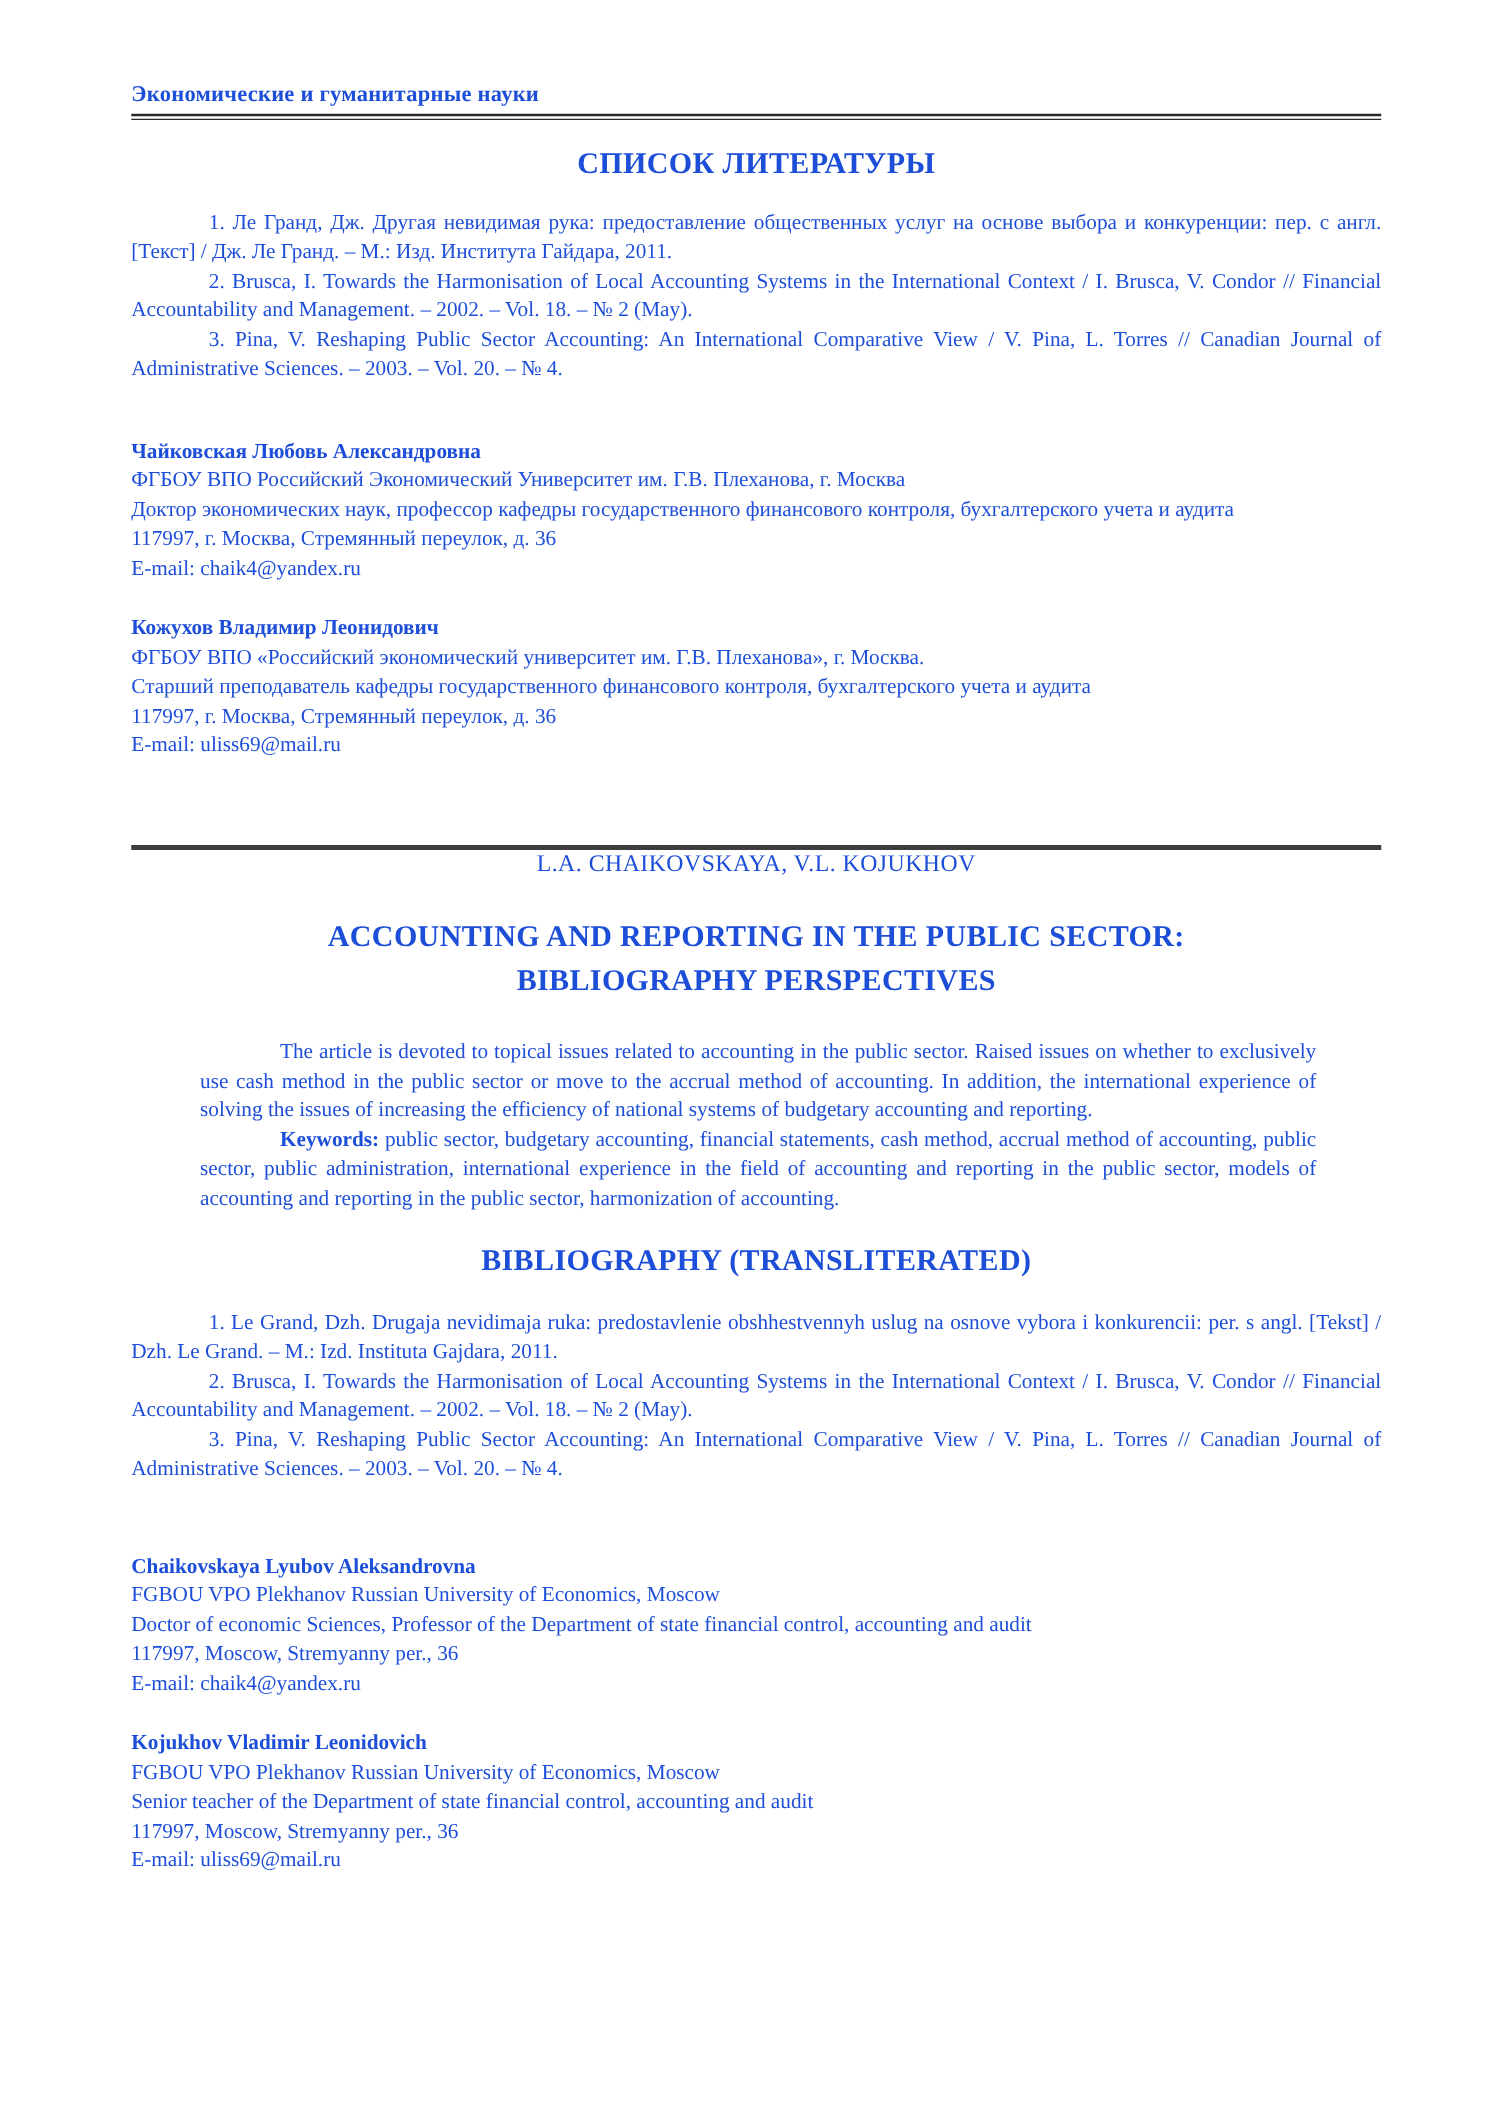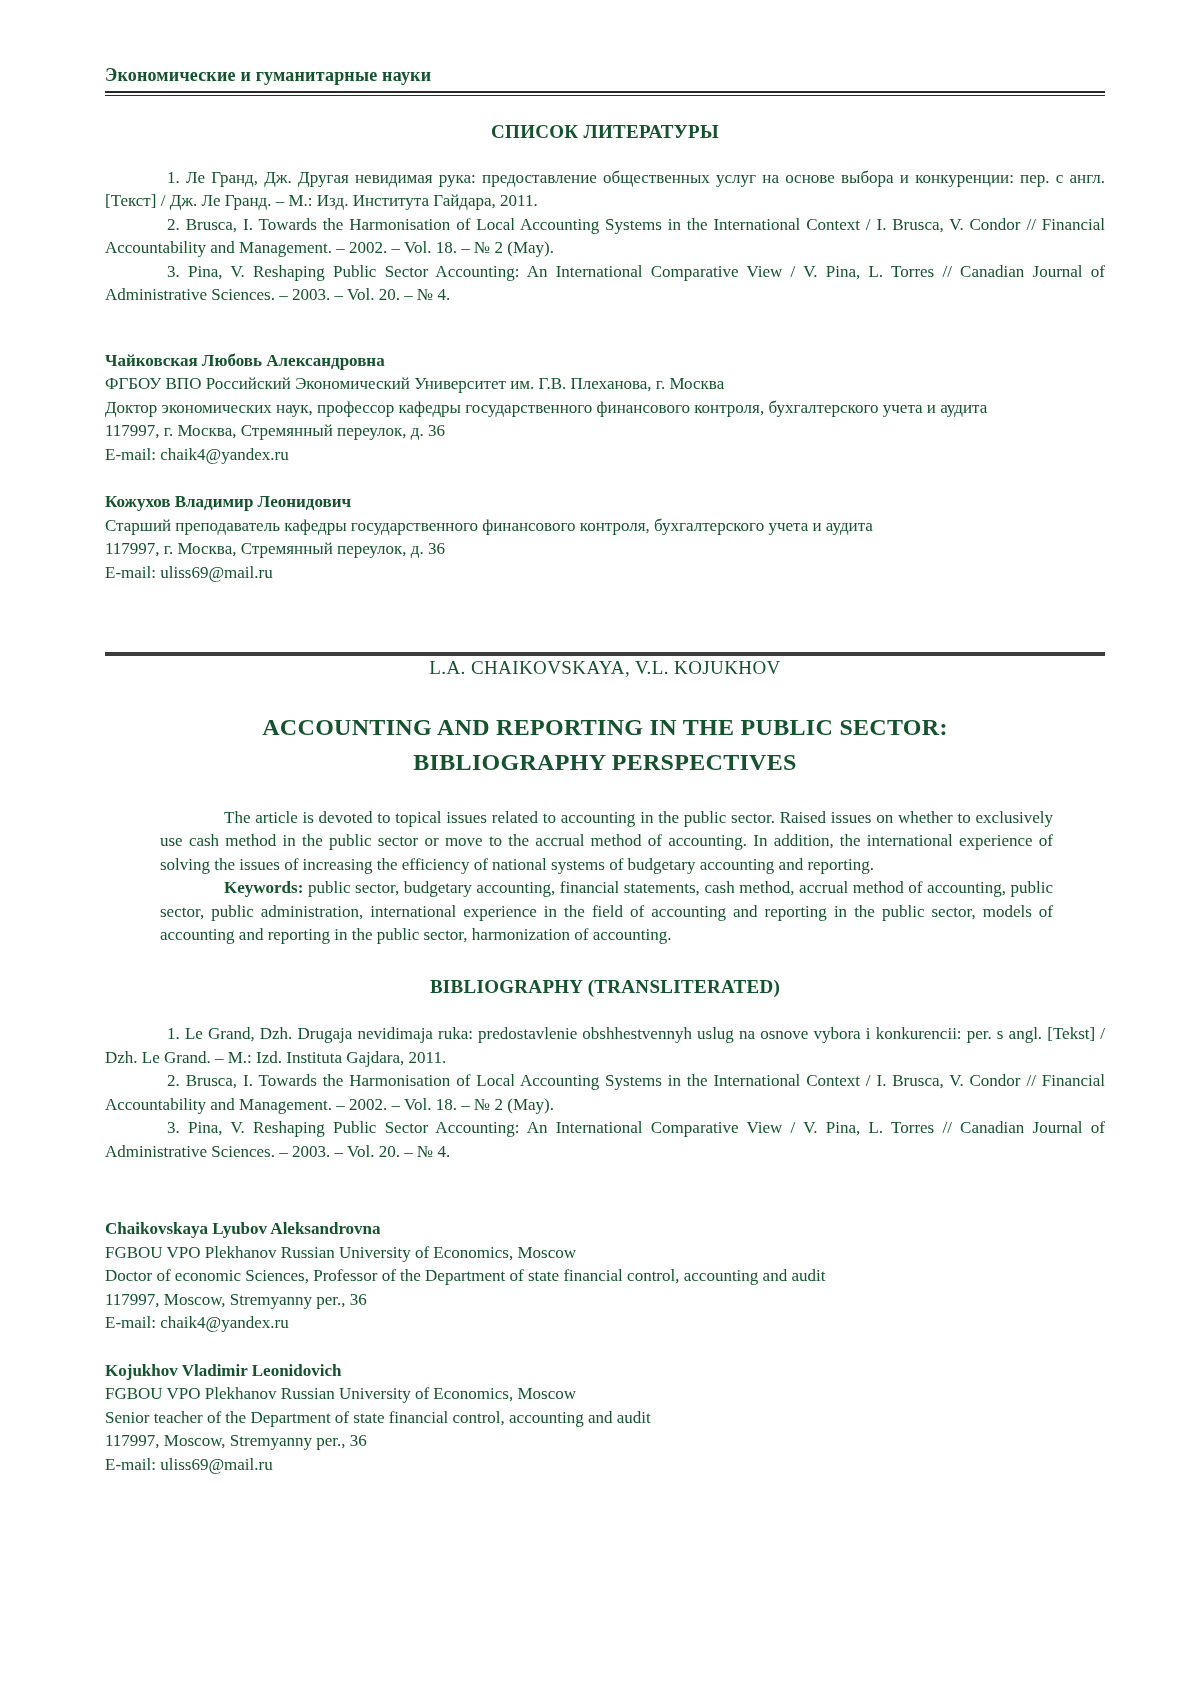--- a/index.html
+++ b/index.html
@@ -5,21 +5,21 @@
   html, body { margin: 0; padding: 0; background: #ffffff; }
   .page {
     position: relative;
     width: 1200px;
     height: 1698px;
     margin: 0 auto;
     background: #ffffff;
     box-sizing: border-box;
     padding: 64px 95px 0 105px;
     font-family: "Liberation Serif", "DejaVu Serif", serif;
-    color: #14532d;
+    color: #1d4ed8;
     font-size: 17px;
     line-height: 23.5px;
   }
   p { margin: 0; }
 
   .journal-title {
     font-weight: bold;
     font-size: 18px;
     line-height: 22px;
     letter-spacing: 0.2px;
@@ -27,21 +27,21 @@
   .double-rule {
     margin-top: 5px;
     height: 2px;
     border-top: 2px solid #2a2a2a;
     border-bottom: 1px solid #2a2a2a;
   }
 
   .section-heading {
     margin: 24px 0 0 0;
     text-align: center;
-    font-size: 19px;
+    font-size: 24px;
     font-weight: bold;
     letter-spacing: 0.3px;
   }
 
   .ref-list { margin-top: 22px; }
   .ref {
     text-align: justify;
     text-indent: 62px;
   }
 
@@ -126,20 +126,21 @@
   <div class="author-block ru-block-1">
     <p class="author-name">Чайковская Любовь Александровна</p>
     <p>ФГБОУ ВПО Российский Экономический Университет им. Г.В. Плеханова, г. Москва</p>
     <p>Доктор экономических наук, профессор кафедры государственного финансового контроля, бухгалтерского учета и аудита</p>
     <p>117997, г. Москва, Стремянный переулок, д. 36</p>
     <p>E-mail: chaik4@yandex.ru</p>
   </div>
 
   <div class="author-block ru-block-2">
     <p class="author-name">Кожухов Владимир Леонидович</p>
+    <p>ФГБОУ ВПО «Российский экономический университет им. Г.В. Плеханова», г. Москва.</p>
     <p>Старший преподаватель кафедры государственного финансового контроля, бухгалтерского учета и аудита</p>
     <p>117997, г. Москва, Стремянный переулок, д. 36</p>
     <p>E-mail: uliss69@mail.ru</p>
   </div>
 
   <div class="thick-divider"></div>
 
   <div class="authors-line">L.A. CHAIKOVSKAYA, V.L. KOJUKHOV</div>
 
   <h1 class="article-title">

